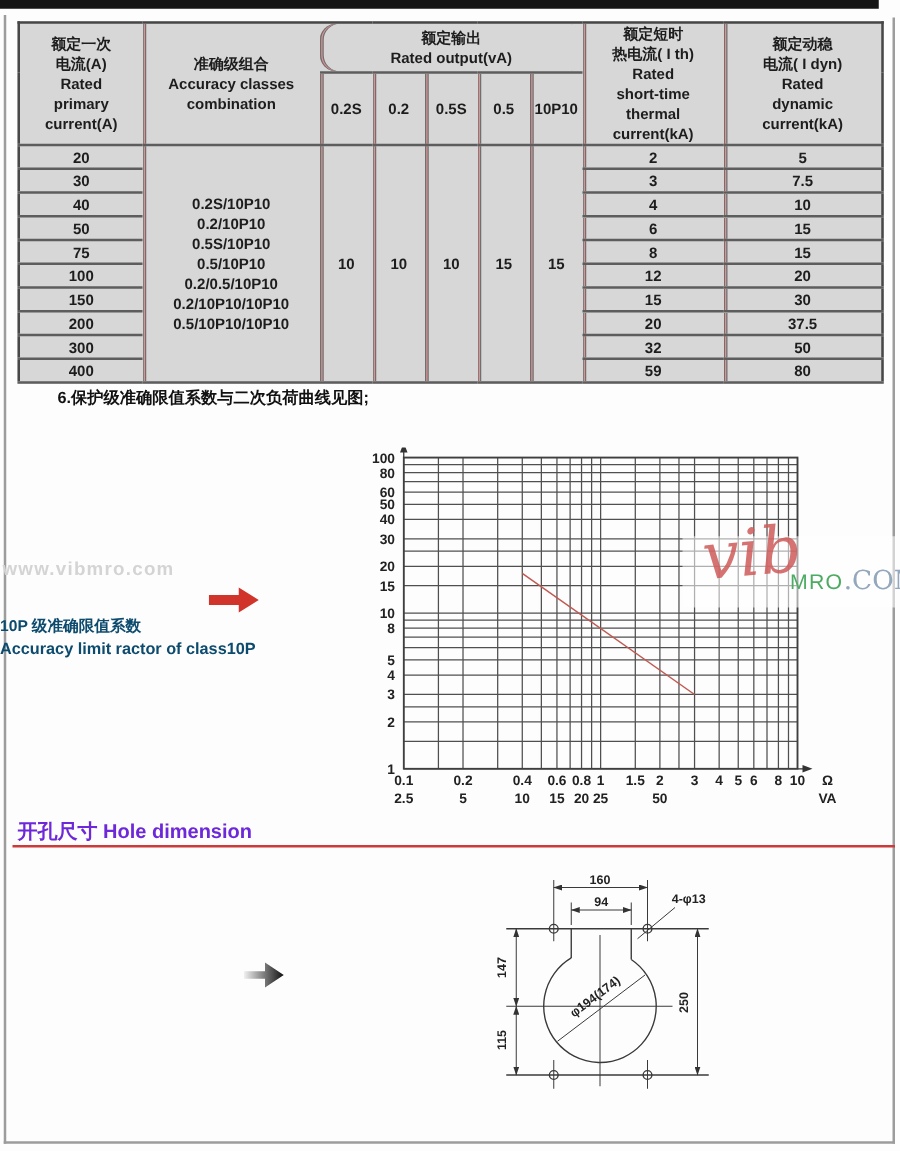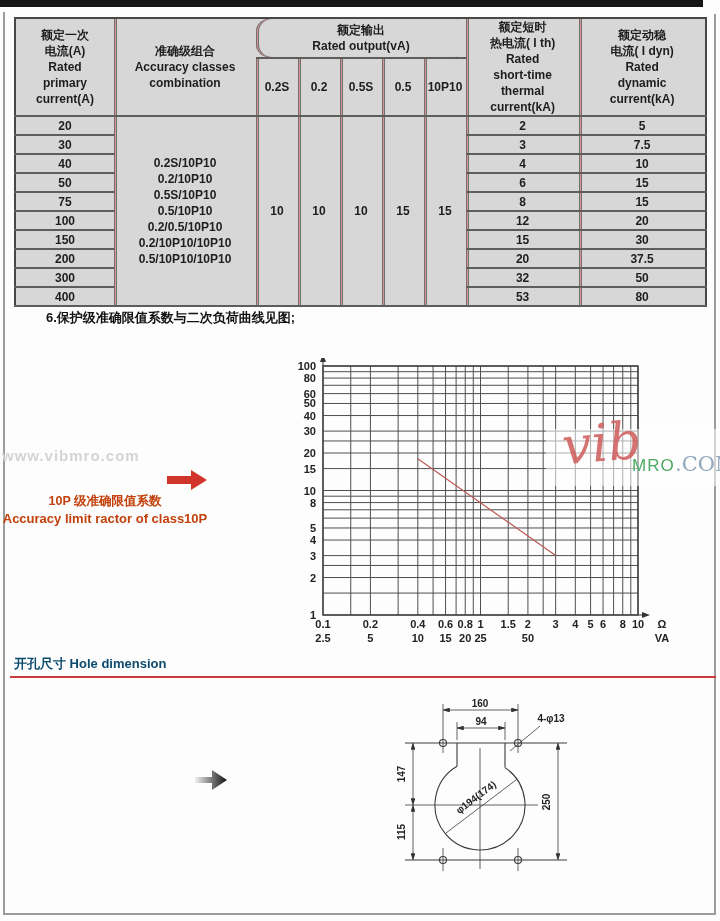--- a/index.html
+++ b/index.html
@@ -27,25 +27,25 @@
   .note{left:14px;color:#111;font-size:13px;font-weight:bold;margin-left:32px;}
 
   .wm-url{left:2px;top:447px;color:#d4d4d4;font-size:15px;font-weight:bold;letter-spacing:1px;}
   .logo{left:546px;top:429px;width:171px;height:57px;background:rgba(255,255,255,.55);}
   .logo span{position:absolute;white-space:nowrap;}
   .logo-vib{left:16px;top:-16px;font-family:"DejaVu Serif",serif;font-style:italic;
             font-size:52px;color:#cf5a5a;transform:rotate(-5deg);opacity:.85;}
   .logo-mro{left:86px;top:27px;color:#4cab62;font-size:17px;font-weight:normal;letter-spacing:1px;}
   .logo-com{left:129px;top:23px;color:#93a7bd;font-size:21px;font-family:"DejaVu Serif",serif;}
 
-  .anno-text{left:0;top:493px;width:210px;text-align:center;color:#c2410c;font-weight:bold;}
+  .anno-text{left:0;top:493px;width:210px;text-align:left;color:#0c4a6e;font-weight:bold;}
   .anno-zh{font-size:12.5px;line-height:17px;}
   .anno-en{font-size:13px;line-height:17px;}
 
-  .sec-title{left:14px;top:655px;color:#0c4a6e;font-size:13px;font-weight:bold;}
+  .sec-title{left:14px;top:655px;color:#6d28d9;font-size:16px;font-weight:bold;}
   .sec-line{left:10px;top:676px;width:706px;height:2px;background:#cc3a3a;}
 
   .dwg-label{left:14px;top:788px;color:#cc2a2a;font-size:13.5px;font-weight:bold;}
 
   .tick{font:bold 11px "Liberation Sans",sans-serif;fill:#222;}
   .dimtxt{font:bold 10px "Liberation Sans",sans-serif;fill:#222;}
 </style>
 </head>
 <body>
 
@@ -151,21 +151,21 @@
       <td class="vsep num">20</td>
       <td class="vsep num">37.5</td>
     </tr>
     <tr class="row-b">
       <td class="num">300</td>
       <td class="vsep num">32</td>
       <td class="vsep num">50</td>
     </tr>
     <tr class="row-b">
       <td class="num">400</td>
-      <td class="vsep num">53</td>
+      <td class="vsep num">59</td>
       <td class="vsep num">80</td>
     </tr>
   </tbody>
     </table>
 
   <div class="abs note" style="top:309px;">6.保护级准确限值系数与二次负荷曲线见图;</div>
 
   <div class="abs" style="left:0;top:358px;width:720px;height:292px;">
     <svg id="curve-svg" width="720" height="292">
         <line x1="323" y1="257" x2="323" y2="8" stroke="#4f4f4f" stroke-width="1"></line>

